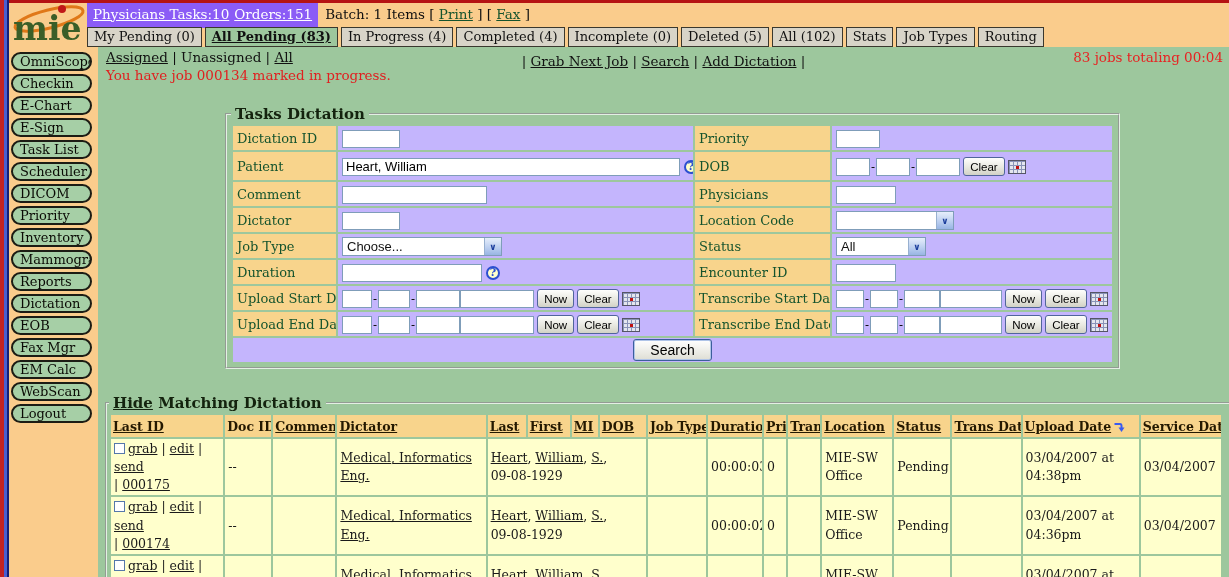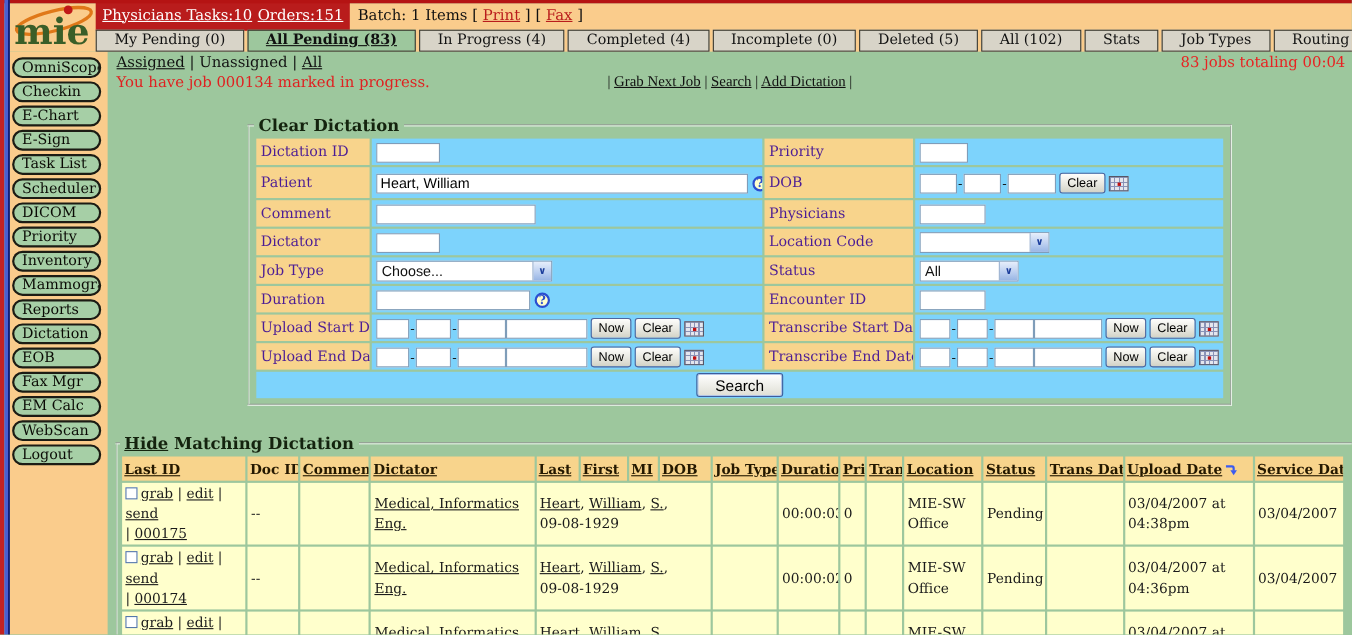--- a/index.html
+++ b/index.html
@@ -12,58 +12,58 @@
   .edge-red { position:absolute; top:0; left:0; width:4px; height:577px; background:#C32222; z-index:20; }
   .edge-blue { position:absolute; top:0; left:4px; width:5px; height:577px;
     background:linear-gradient(90deg,#4A5FD0 0 3px,#141E78 3px 5px); z-index:20; }
   .layout { position:absolute; top:3px; left:9px; width:1220px; height:574px; display:flex; flex-direction:column; }
 
   
   .header { flex:0 0 44px; height:44px; display:flex; background:#FACC8C; }
   .logo { flex:0 0 78px; position:relative; }
   .header-main { flex:1; display:flex; flex-direction:column; min-width:0; }
   .topbar { height:21px; display:flex; align-items:center; font-size:13.5px; }
-  .redblock { background:#b91c1c; color:#fff; height:21px; display:flex; align-items:center; padding:14px 6px; white-space:nowrap;text-align:right; }
+  .redblock { background:#8b5cf6; color:#fff; height:21px; display:flex; align-items:center; padding:14px 6px; white-space:nowrap;text-align:right; }
   .redblock .wlink { color:#fff; text-decoration:underline; margin-right:5px; cursor:pointer; }
   .redblock .wlink:last-child { margin-right:0; }
   .batch { margin-left:7px; white-space:nowrap; }
-  .batch .blink { color:#b91c1c; text-decoration:underline; cursor:pointer; }
+  .batch .blink { color:#14532d; text-decoration:underline; cursor:pointer; }
   .tabrow { height:23px; display:flex; align-items:flex-end; }
-  .tab { background:#D8D4C8; border:1px solid #3A382E; font-size:13px; padding:1px 16px 2px; margin-right:3px;
+  .tab { background:#D8D4C8; border:1px solid #3A382E; font-size:13px; padding:1px 6px 2px; margin-right:3px;
          white-space:nowrap; cursor:pointer; }
   .tab.active { background:#9DC79D; font-weight:bold; text-decoration:underline; }
 
   
   .bodyrow { flex:1; display:flex; overflow:hidden; }
   .sidebar { flex:0 0 89px; width:89px; background:#FACC8C; padding:5px 0 0 2px; }
   .side-btn { width:81px; height:19px; background:#A6CFA6; border:2px solid #1C1C14; border-radius:10px;
     font-size:13px; color:#0A0A05; padding-left:7px; margin-bottom:3px; display:flex; align-items:center;
     overflow:hidden; white-space:nowrap; cursor:pointer; }
   .main { flex:1; background:#9DC79D; overflow:hidden; padding-top:2px; }
 
   .navrow { position:relative; height:17px; font-size:13.5px; }
   .nav-left { margin-left:8px; }
-  .nav-center { position:absolute; left:50%; transform:translateX(-50%); top:17px; white-space:nowrap;font-family:Liberation Serif, serif; }
+  .nav-center { position:absolute; left:50%; transform:translateX(-50%); top:4px; white-space:nowrap; }
   .nav-right { position:absolute; right:6px; top:0; color:#E82222; }
   .nlink { text-decoration:underline; color:#111; cursor:pointer; }
   .msg { color:#E02020; font-size:13.5px; margin:1px 0 0 8px; height:16px; }
 
   
   fieldset { border:2px groove #E4EFE4; margin:0; padding:1px 4px 3px; }
   legend { font-weight:bold; font-size:15px; color:#14230E; padding:0 4px; }
   .searchfs { margin:22px 0 0 127px; width:885px; }
   .resultsfs { margin:25px 0 0 7px; width:1135px; padding:1px 2px 2px; }
   .hide-link { text-decoration:underline; cursor:pointer; color:#14230E; }
 
   
   .ftable { table-layout:fixed; border-collapse:separate; border-spacing:2px; width:100%; }
   .ftable td { padding:1px 4px; overflow:hidden; white-space:nowrap; height:24px; }
   .ftable tr.tall td { height:28px; }
-  td.lbl { background:#F8D48C; font-size:13px; color:#4c1d95; }
-  td.val { background:#7dd3fc;margin-top:36px; }
+  td.lbl { background:#F8D48C; font-size:13px; color:#14532d; }
+  td.val { background:#c4b5fd;margin-top:36px; }
   .ti { border:1px solid #7F9DB9; height:18px; font:13px "Liberation Sans", sans-serif; padding:0 3px;
         background:#fff; vertical-align:middle; }
   .sel { display:inline-flex; align-items:stretch; border:1px solid #7F9DB9; background:#fff; height:19px;
          vertical-align:middle; cursor:pointer; }
   .sel .st { flex:1; font:13px "Liberation Sans", sans-serif; padding:1px 4px; overflow:hidden; text-align:left; }
   .sel .sb { flex:0 0 17px; border-left:1px solid #98B0D0; color:#1C3E9C; font:bold 9px "DejaVu Sans", sans-serif;
          background:linear-gradient(#E6EEFB,#B9CDEF 60%,#98B5E4); display:flex; align-items:center; justify-content:center; }
   .xpbtn { font:11.5px "Liberation Sans", sans-serif; color:#000; border:1px solid #51659B; border-radius:3px;
     background:linear-gradient(#FEFEFC,#E8E8E0 55%,#D2D2C6); height:19px; padding:0 6px; vertical-align:middle;
     margin-left:3px; cursor:pointer; }
@@ -177,21 +177,21 @@
           <span class="nlink">Search</span>
           <span>|</span>
           <span class="nlink">Add Dictation</span>
           <span>|</span>
         </span>
         <span class="nav-right">83 jobs totaling 00:04</span>
       </div>
       <div class="msg">You have job 000134 marked in progress.</div>
 
       <fieldset class="searchfs">
-        <legend>Clear Dictation</legend>
+        <legend>Tasks Dictation</legend>
         <table class="ftable">
           <colgroup>
               <col style="width:103px">
               <col style="width:355px">
               <col style="width:135px">
               <col style="width:280px">
             </colgroup>
           <tbody>
               <tr>
             <td class="lbl">Dictation ID</td>

